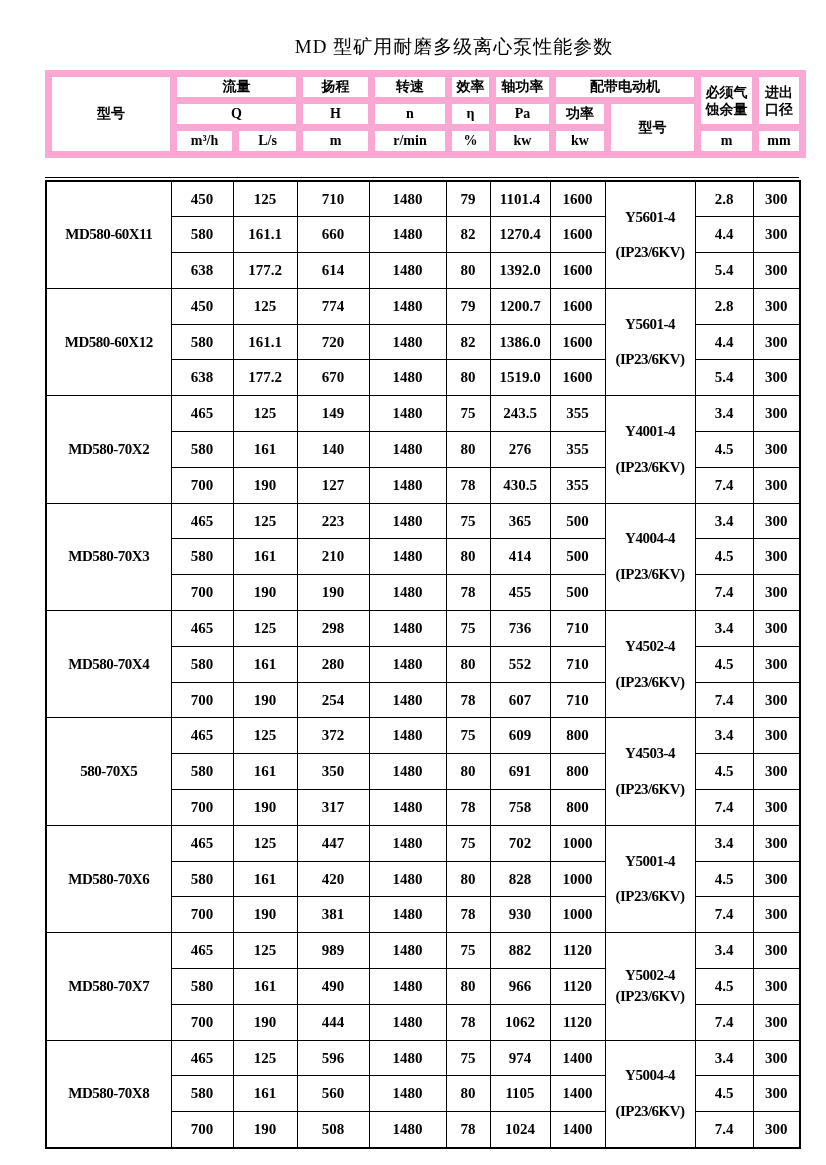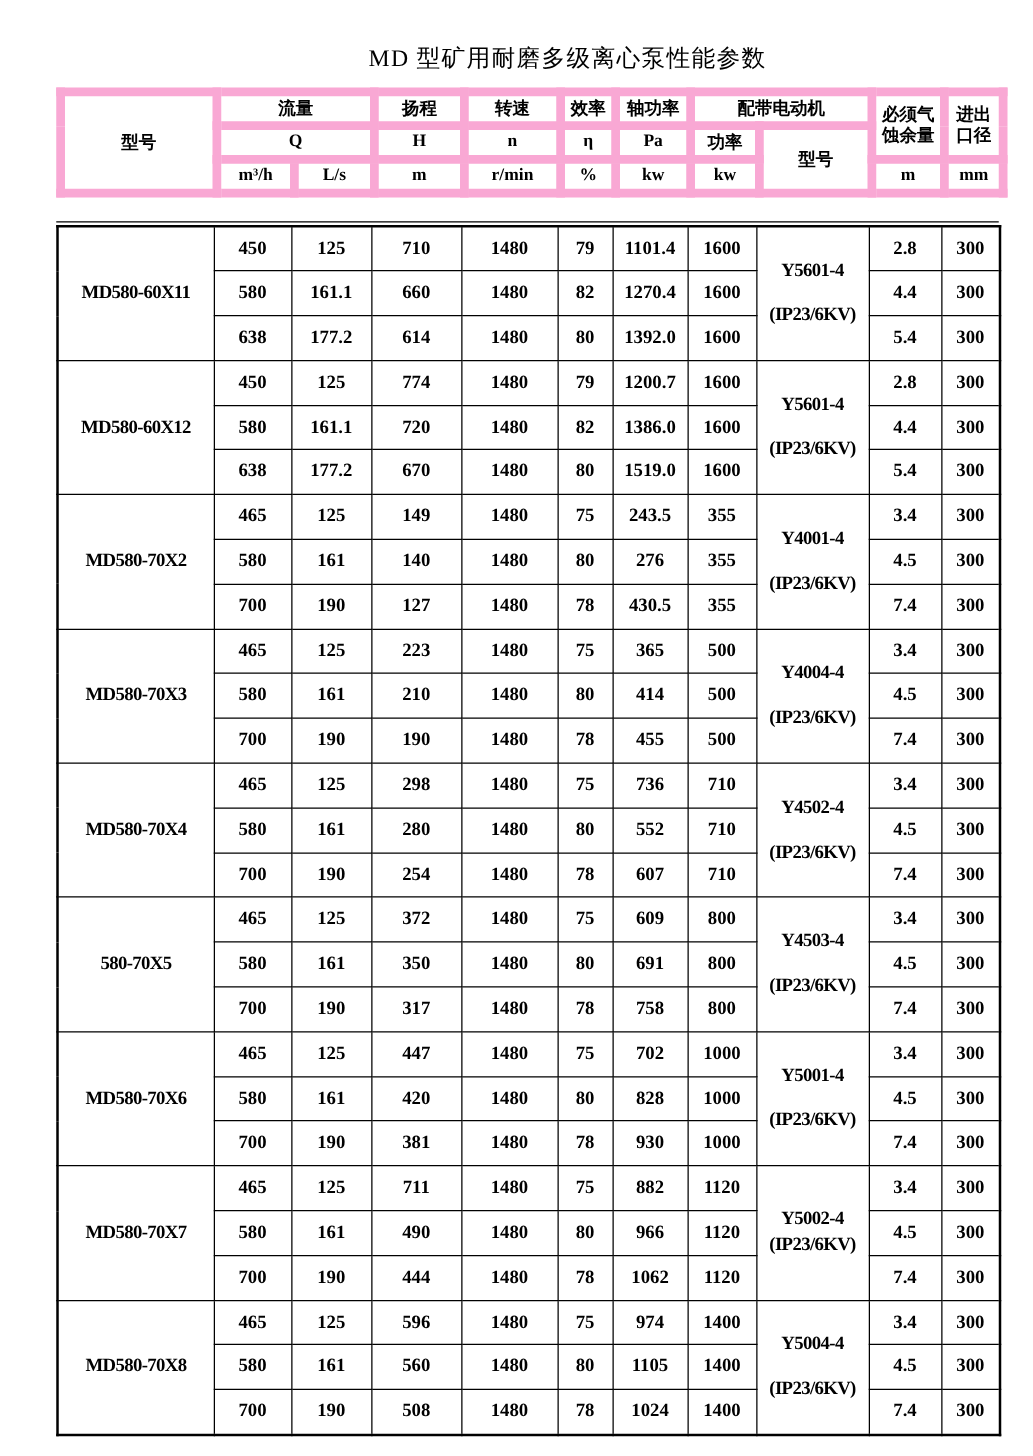--- a/index.html
+++ b/index.html
@@ -425,21 +425,21 @@
             <td>78</td>
             <td>930</td>
             <td>1000</td>
             <td>7.4</td>
             <td>300</td>
           </tr>
           <tr>
             <td rowspan="3" class="model-cell">MD580-70X7</td>
             <td>465</td>
             <td>125</td>
-            <td>711</td>
+            <td>989</td>
             <td>1480</td>
             <td>75</td>
             <td>882</td>
             <td>1120</td>
             <td rowspan="3" class="motor-cell center">
               <div class="motor-line">Y5002-4</div>
               <div class="motor-line">(IP23/6KV)</div>
             </td>
             <td>3.4</td>
             <td>300</td>

